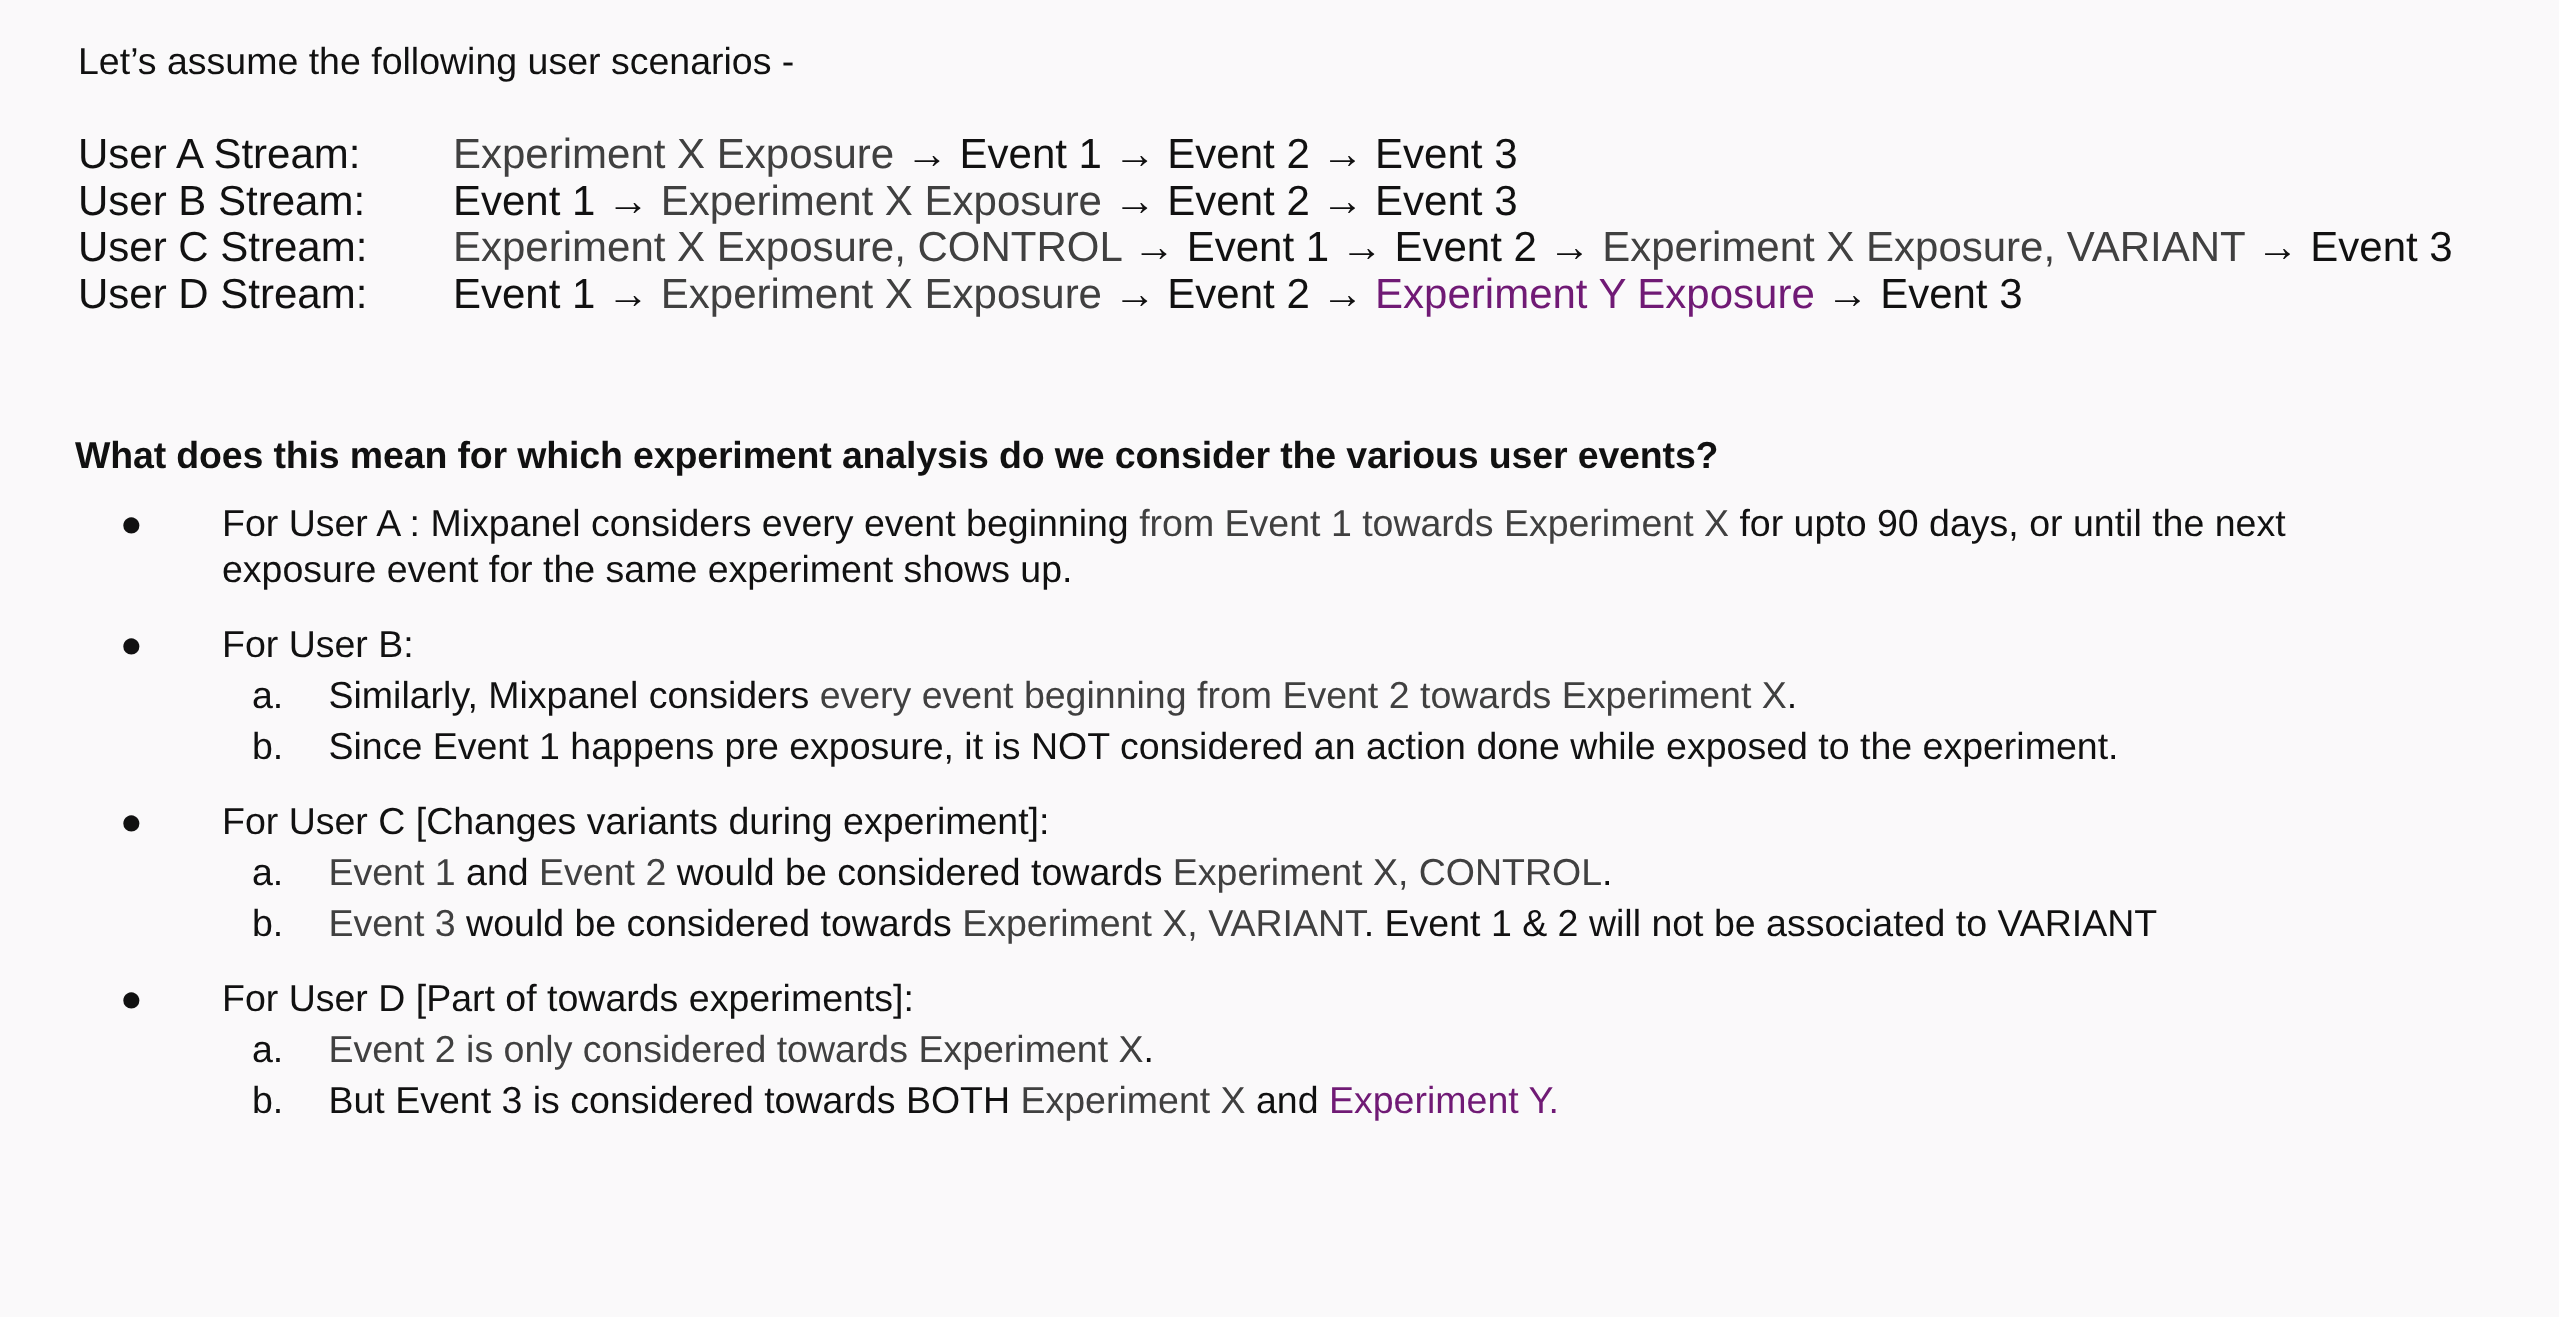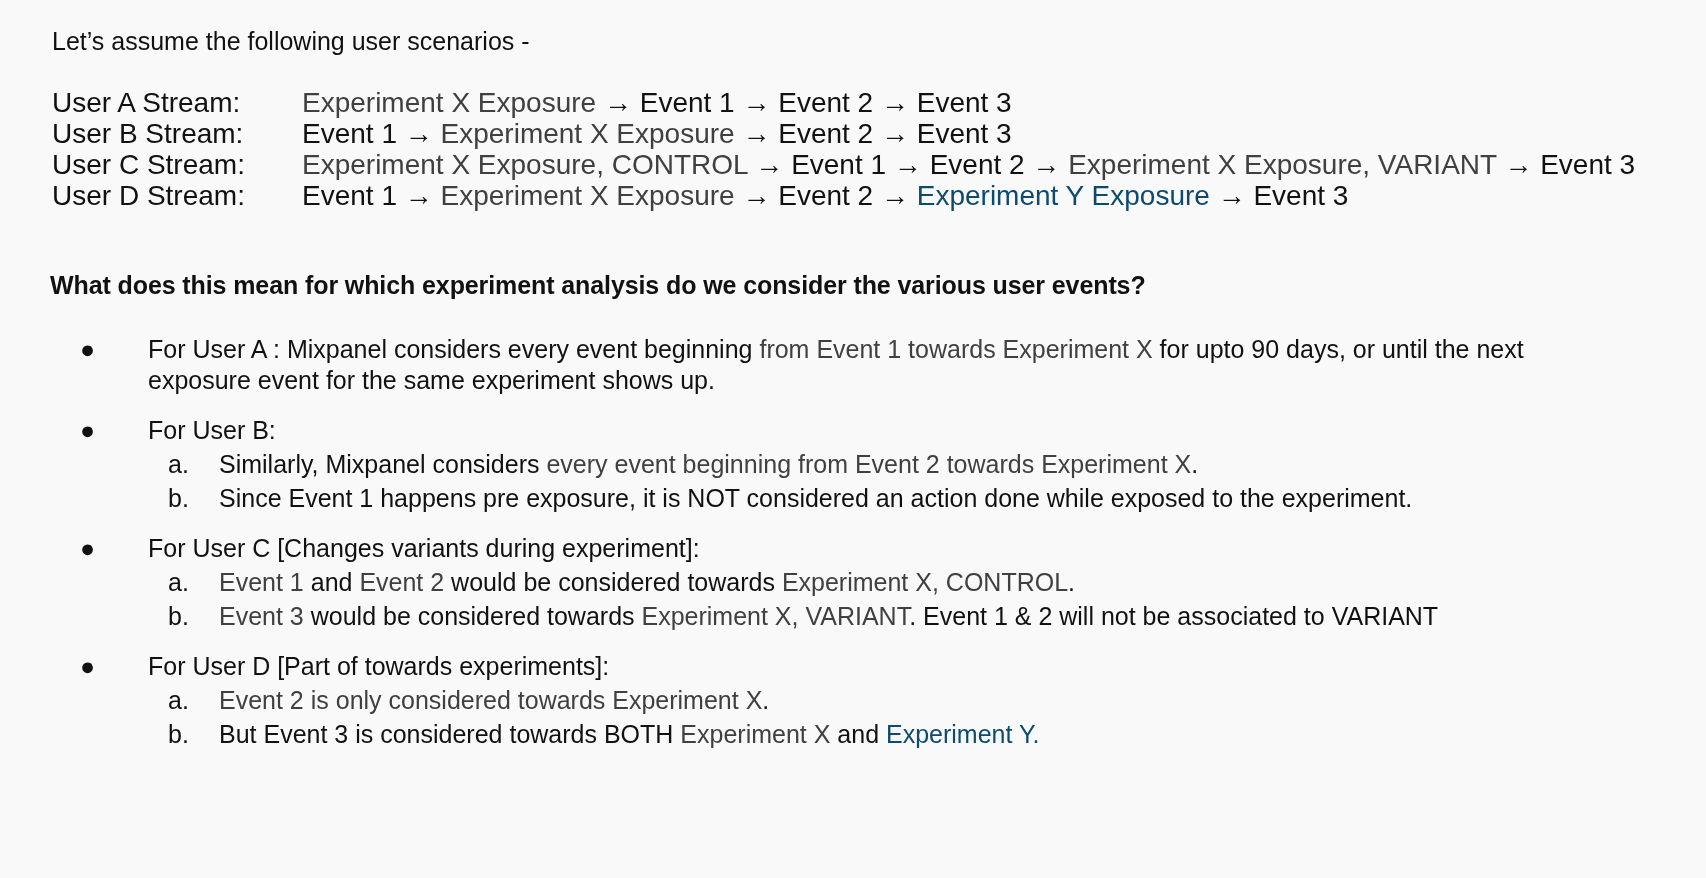--- a/index.html
+++ b/index.html
@@ -52,21 +52,21 @@
     flex: 0 0 250px;
   }
   .stream-flow {
     white-space: nowrap;
   }
 
   
   .question {
     position: absolute;
     left: 50px;
-    top: 269px;
+    top: 288px;
     font-size: 25px;
     font-weight: bold;
     line-height: 32px;
     white-space: nowrap;
     letter-spacing: -0.1px;
   }
 
   
   .bullets {
     position: absolute;
@@ -109,21 +109,21 @@
     top: 0;
     width: 40px;
     text-align: left;
   }
   .sub-text {
     display: block;
   }
 
   
   .blue { color: #404040; }
-  .magenta { color: #0c4a6e; }
+  .magenta { color: #701a75; }
   .plain { color: #111111; }
 </style>
 </head>
 <body>
 
 <div class="page">
 
   <div class="intro">Let’s assume the following user scenarios -</div>
 
   <div class="streams">

